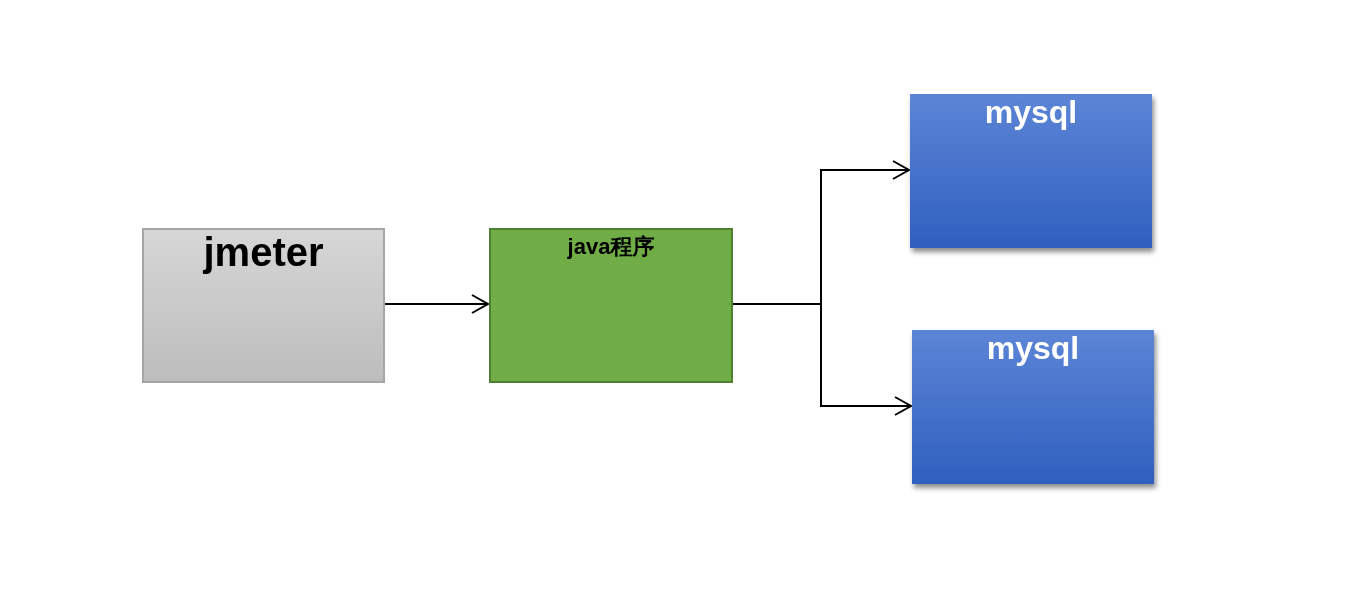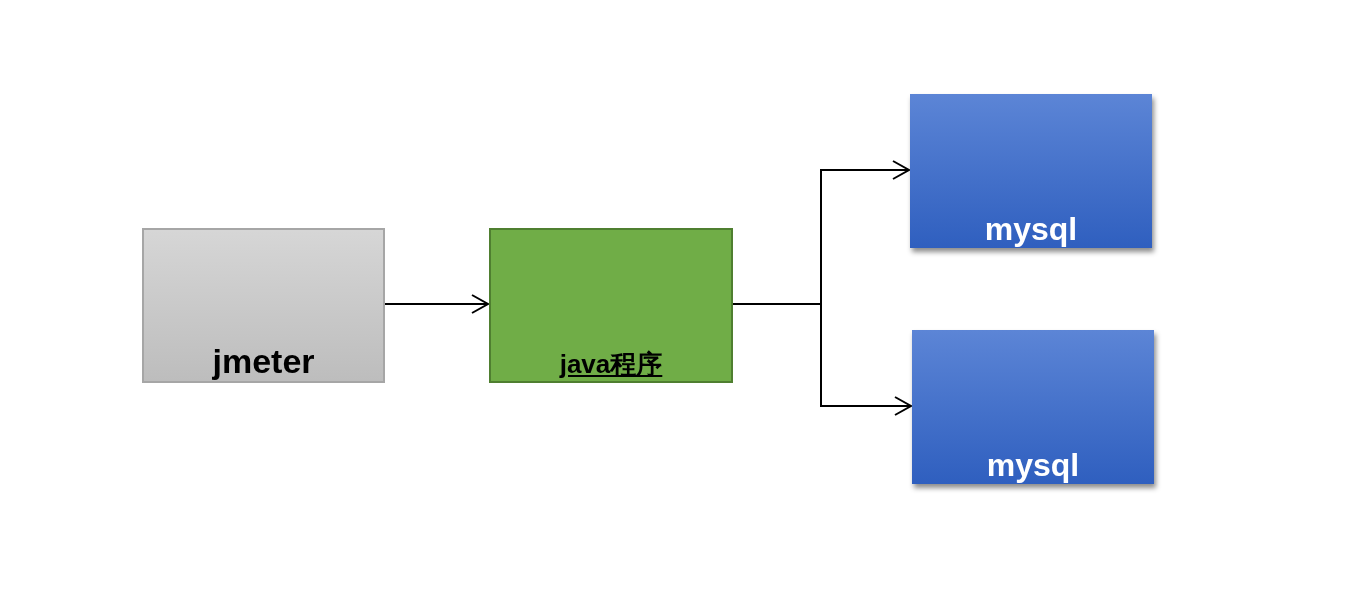--- a/index.html
+++ b/index.html
@@ -1,25 +1,25 @@
 <!DOCTYPE html>
 <html><head>
   <meta charset="utf-8">
   <style>
     html, body { margin: 0; padding: 0; background: #ffffff; }
     body { width: 1358px; height: 598px; position: relative; overflow: hidden;
            font-family: "Liberation Sans", "DejaVu Sans", sans-serif; }
     .node { position: absolute; box-sizing: border-box; display: flex; flex-direction: column;
-            align-items: center; justify-content: flex-end; text-align: center; font-weight: bold; }
+            align-items: center; justify-content: flex-start; text-align: center; font-weight: bold; }
     #jmeter { left: 142px; top: 228px; width: 243px; height: 155px;
               background: linear-gradient(#d6d6d6, #bdbdbd); border: 2px solid #a6a6a6;
-              color: #000; font-size: 34px; }
+              color: #000; font-size: 40px; }
     #springboot { left: 489px; top: 228px; width: 244px; height: 155px;
                   background: #70ad47; border: 2px solid #4f7f30; color: #000;
-                  font-size: 26px; line-height: 34px; text-decoration: underline; }
+                  font-size: 22px; line-height: 34px; }
     .db { background: linear-gradient(#5c85d6, #2f5fbf); color: #fff; font-size: 32px;
           box-shadow: 2px 4px 5px rgba(0,0,0,0.45); }
     #mysql { left: 910px; top: 94px; width: 242px; height: 154px; }
     #redis { left: 912px; top: 330px; width: 242px; height: 154px; }
     svg.edges { position: absolute; left: 0; top: 0; }
   </style>
 </head>
 <body>
 
 <svg class="edges" width="1358" height="598">

